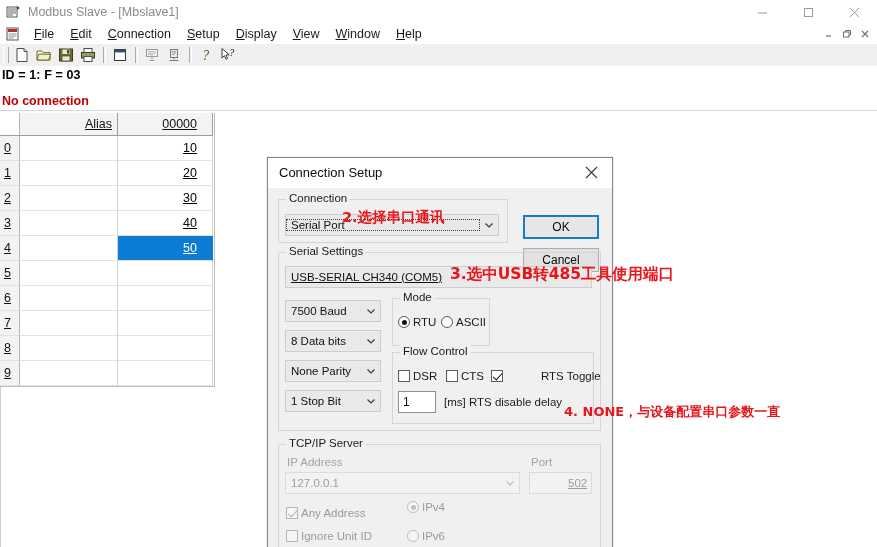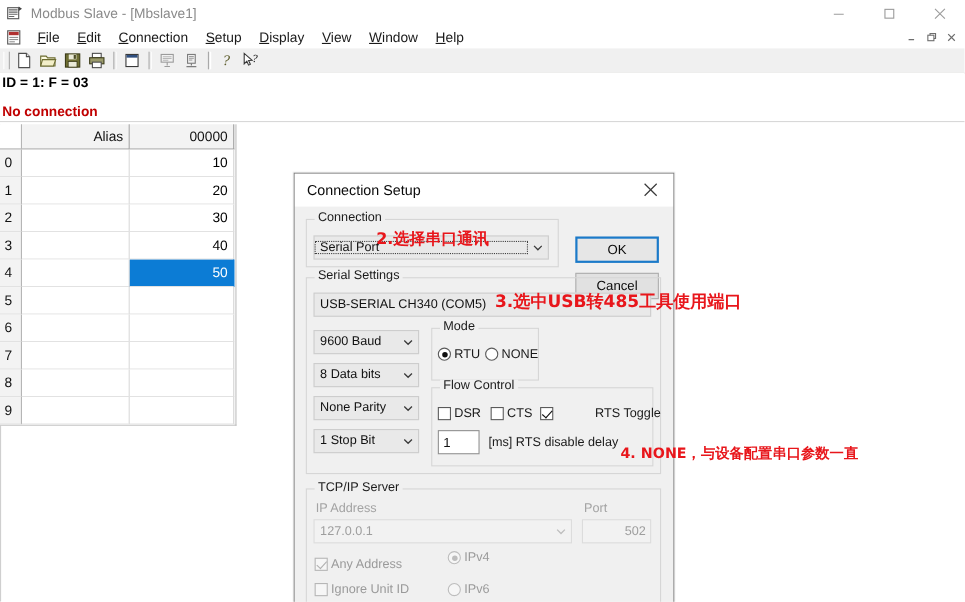--- a/index.html
+++ b/index.html
@@ -80,28 +80,28 @@
 
   
   .grid{
     position:absolute;left:0;top:47px;width:214px;background:#ffffff;
     border-right:1px solid #bfbfbf;border-bottom:1px solid #bfbfbf;
   }
   .grid .row{display:flex;height:25px;}
   .grid .row.hdr{height:23px;}
   .cell{
     box-sizing:border-box;border-right:1px solid #d4d4d4;border-bottom:1px solid #e2e2e2;
-    font-size:12.5px;display:flex;align-items:center;
+    font-size:12.5px;display:flex;align-items:center;text-decoration:underline;
   }
   .c-idx{
     width:20px;background:#f3f3f3;border-right:1px solid #b5b5b5;
     justify-content:flex-start;padding-left:4px;color:#111;
   }
   .c-alias{width:98px;background:#ffffff;justify-content:flex-end;padding-right:5px;}
-  .c-val{width:95px;background:#ffffff;justify-content:flex-end;padding-right:5px;}
+  .c-val{width:95px;background:#ffffff;justify-content:flex-end;padding-right:15px;}
   .row.hdr .c-idx{background:#ffffff;border-bottom:1px solid #9d9d9d;}
   .row.hdr .c-alias,.row.hdr .c-val{
     background:#f3f3f3;border-bottom:1px solid #9d9d9d;border-right:1px solid #9d9d9d;
     color:#111;
   }
   .c-val.sel{background:#0c7cd5;color:#ffffff;border-right:1px solid #0c7cd5;}
   .mdi-vline{
     position:absolute;left:0;top:47px;width:1px;height:434px;background:#cfcfcf;
   }
 
@@ -127,21 +127,21 @@
   .group{
     position:absolute;border:1px solid #d6d6d6;background:transparent;
   }
   .group > .glabel{
     position:absolute;left:7px;top:-8px;background:#f0f0f0;padding:0 3px;
     font-size:11.5px;color:#1a1a1a;
   }
 
   .field{
     box-sizing:border-box;background:#e9e9e9;border:1px solid #cdcdcd;
-    height:22px;display:flex;align-items:center;padding:0 5px;font-size:11.5px;color:#111;
+    height:22px;display:flex;align-items:center;padding:0 5px;font-size:11.5px;color:#111;text-decoration:underline;
   }
   .combo{
     box-sizing:border-box;background:#e9e9e9;border:1px solid #cdcdcd;height:22px;
     display:flex;align-items:center;font-size:11.5px;color:#111;
   }
   .combo .txt{flex:1;padding:0 5px;white-space:nowrap;overflow:hidden;}
   .combo .arrow{
     width:18px;height:20px;display:flex;align-items:center;justify-content:center;
     color:#3c3c3c;font-size:9px;
   }
@@ -445,21 +445,21 @@
 
       <div class="group" style="left:10px;top:64px;width:321px;height:177px;">
         <div class="glabel">Serial Settings</div>
       </div>
 
       <div class="field" style="position:absolute;left:17px;top:78px;width:307px;">
         <span>USB-SERIAL CH340 (COM5)</span>
       </div>
 
       <div class="combo" style="position:absolute;left:17px;top:112px;width:96px;">
-        <div class="txt">9600 Baud</div>
+        <div class="txt">7500 Baud</div>
         <div class="arrow">
           <svg width="10" height="10" viewBox="0 0 10 10">
               <path d="M1.5 3.5L5 7l3.5-3.5" fill="none" stroke="#3c3c3c" stroke-width="1.2"></path>
             </svg>
         </div>
       </div>
       <div class="combo" style="position:absolute;left:17px;top:142px;width:96px;">
         <div class="txt">8 Data bits</div>
         <div class="arrow">
           <svg width="10" height="10" viewBox="0 0 10 10">
@@ -486,21 +486,21 @@
 
       <div class="group" style="left:124px;top:110px;width:96px;height:46px;">
         <div class="glabel">Mode</div>
       </div>
       <div class="rdo" style="position:absolute;left:130px;top:128px;">
         <span class="dot on"></span>
         <span>RTU</span>
       </div>
       <div class="rdo" style="position:absolute;left:173px;top:128px;">
         <span class="dot"></span>
-        <span>NONE</span>
+        <span>ASCII</span>
       </div>
 
       <div class="group" style="left:124px;top:164px;width:200px;height:70px;">
         <div class="glabel">Flow Control</div>
       </div>
       <div class="cbx" style="position:absolute;left:130px;top:182px;">
         <span class="box"></span>
         <span>DSR</span>
       </div>
       <div class="cbx" style="position:absolute;left:178px;top:182px;">

